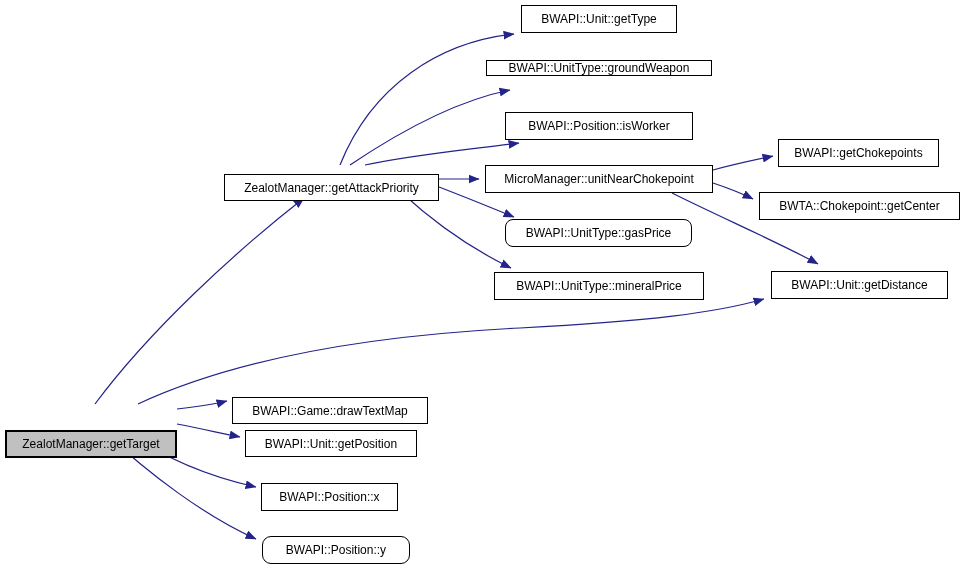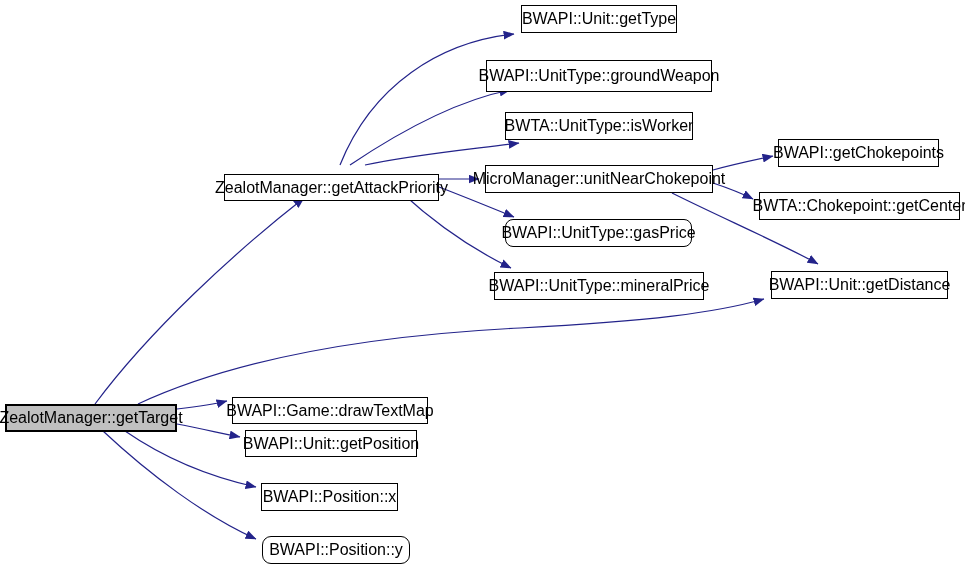--- a/index.html
+++ b/index.html
@@ -28,32 +28,33 @@
     fill: none;
     stroke: var(--edge-color);
     stroke-width: 1.2;
   }
   .node {
     position: absolute;
     box-sizing: border-box;
     border: 1px solid var(--border-color);
     background: var(--node-fill);
     color: var(--text-color);
-    font-size: 16px;
+    font-size: 12px;
     line-height: 1;
     display: flex;
     align-items: center;
     justify-content: center;
     white-space: nowrap;
     cursor: pointer;
   }
   .node.root {
     background: var(--root-fill);
     border-width: 2px;
     cursor: default;
+    margin-top: 26px;
   }
 </style>
 </head>
 <body>
 
 <div class="canvas">
 
   <svg class="edge-layer" width="965" height="571" viewBox="0 0 965 571" xmlns="http://www.w3.org/2000/svg">
     <defs>
       <marker id="arrow" viewBox="0 0 10 8" refX="9.5" refY="4" markerWidth="11" markerHeight="9" orient="auto" markerUnits="userSpaceOnUse">
@@ -76,23 +77,23 @@
     <path class="edge" d="M 713,183 C 728,188 741,193 753,199" marker-end="url(#arrow)"></path>
     <path class="edge" d="M 672,193 C 720,217 782,244 818,264" marker-end="url(#arrow)"></path>
   </svg>
 
   <div class="node root" style="left:5px; top:404px; width:172px; height:28px;">ZealotManager::getTarget</div>
 
   <div class="node" style="left:224px; top:166px; width:215px; height:27px;margin-top:8px;">ZealotManager::getAttackPriority</div>
 
   <div class="node" style="left:521px; top:5px; width:156px; height:28px;">BWAPI::Unit::getType</div>
 
-  <div class="node" style="left:486px; top:60px; width:226px; height:32px;">BWAPI::UnitType::groundWeapon</div>
+  <div class="node" style="left:486px; top:60px; width:226px; height:16px;">BWAPI::UnitType::groundWeapon</div>
 
-  <div class="node" style="left:505px; top:112px; width:188px; height:28px;">BWTA::UnitType::isWorker</div>
+  <div class="node" style="left:505px; top:112px; width:188px; height:28px;">BWAPI::Position::isWorker</div>
 
   <div class="node" style="left:485px; top:165px; width:228px; height:28px;">MicroManager::unitNearChokepoint</div>
 
   <div class="node" style="left:778px; top:139px; width:161px; height:28px;">BWAPI::getChokepoints</div>
 
   <div class="node" style="left:759px; top:192px; width:201px; height:28px;">BWTA::Chokepoint::getCenter</div>
 
   <div class="node" style="left:505px; top:219px; width:187px; height:28px;border-radius:8px;">BWAPI::UnitType::gasPrice</div>
 
   <div class="node" style="left:494px; top:272px; width:210px; height:28px;">BWAPI::UnitType::mineralPrice</div>

